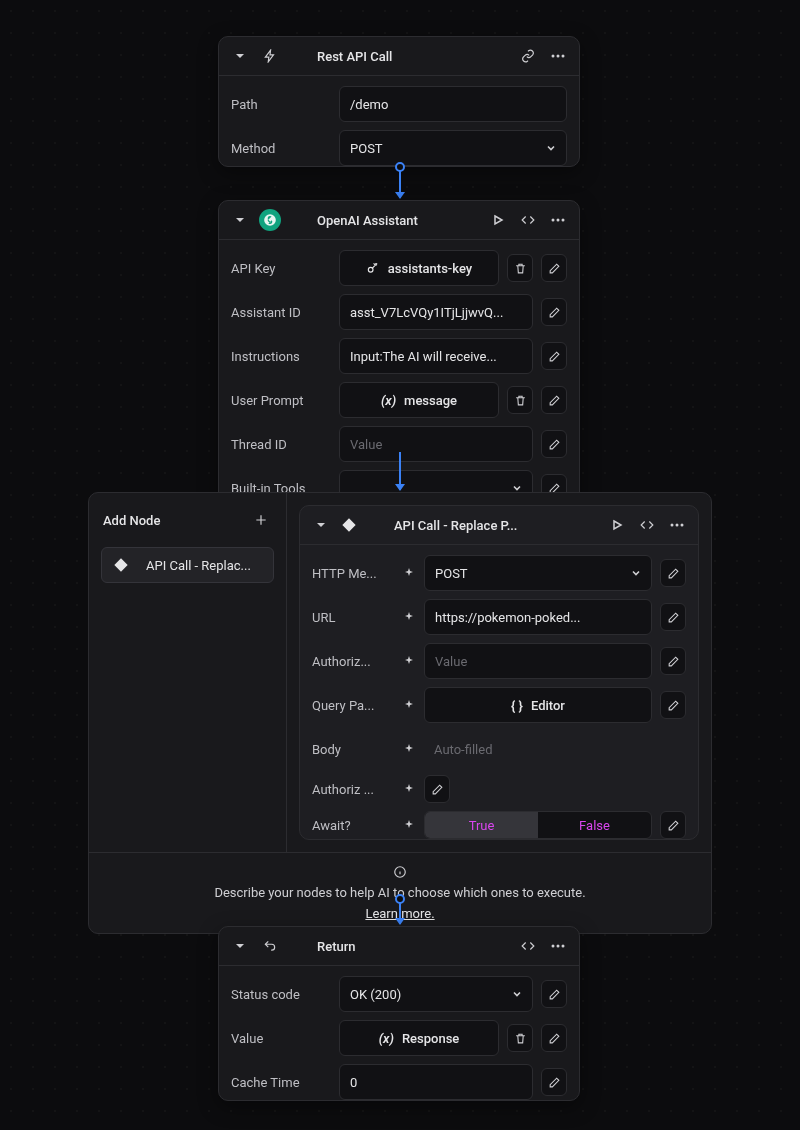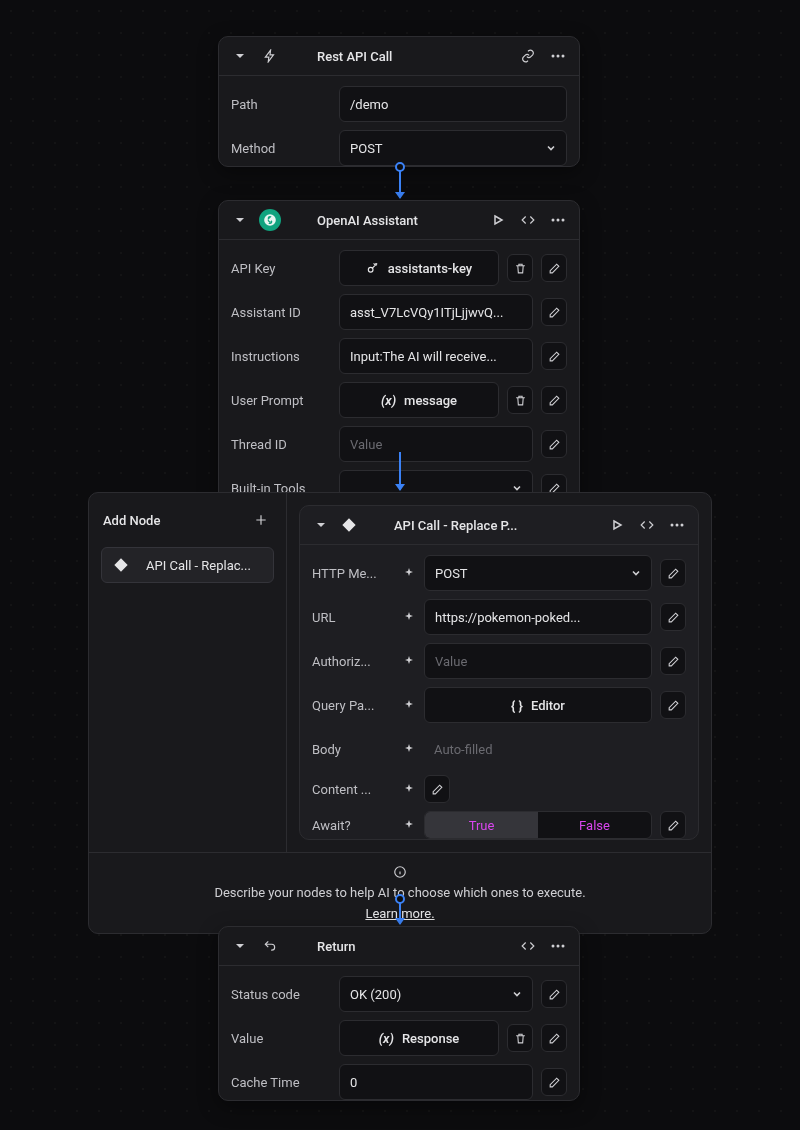--- a/index.html
+++ b/index.html
@@ -502,21 +502,21 @@
             <span class="spark">
                 <svg width="12" height="12" viewBox="0 0 24 24" fill="currentColor">
                   <path d="M12 2l2 6 6 2-6 2-2 6-2-6-6-2 6-2z"></path>
                 </svg>
               </span>
             <div class="field" style="border:none;background:transparent">
                 <span class="txt placeholder">Auto-filled</span>
               </div>
           </div>
           <div class="row">
-            <span class="label" style="width:82px">Content ...</span>
+            <span class="label" style="width:82px">Authoriz ...</span>
             <span class="spark">
                 <svg width="12" height="12" viewBox="0 0 24 24" fill="currentColor">
                   <path d="M12 2l2 6 6 2-6 2-2 6-2-6-6-2 6-2z"></path>
                 </svg>
               </span>
             <span class="edit-btn">
                 <svg width="13" height="13" viewBox="0 0 24 24" fill="none" stroke="currentColor" stroke-width="2">
                   <path d="M4 20h4L20 8l-4-4L4 16v4z"></path>
                 </svg>
               </span>

